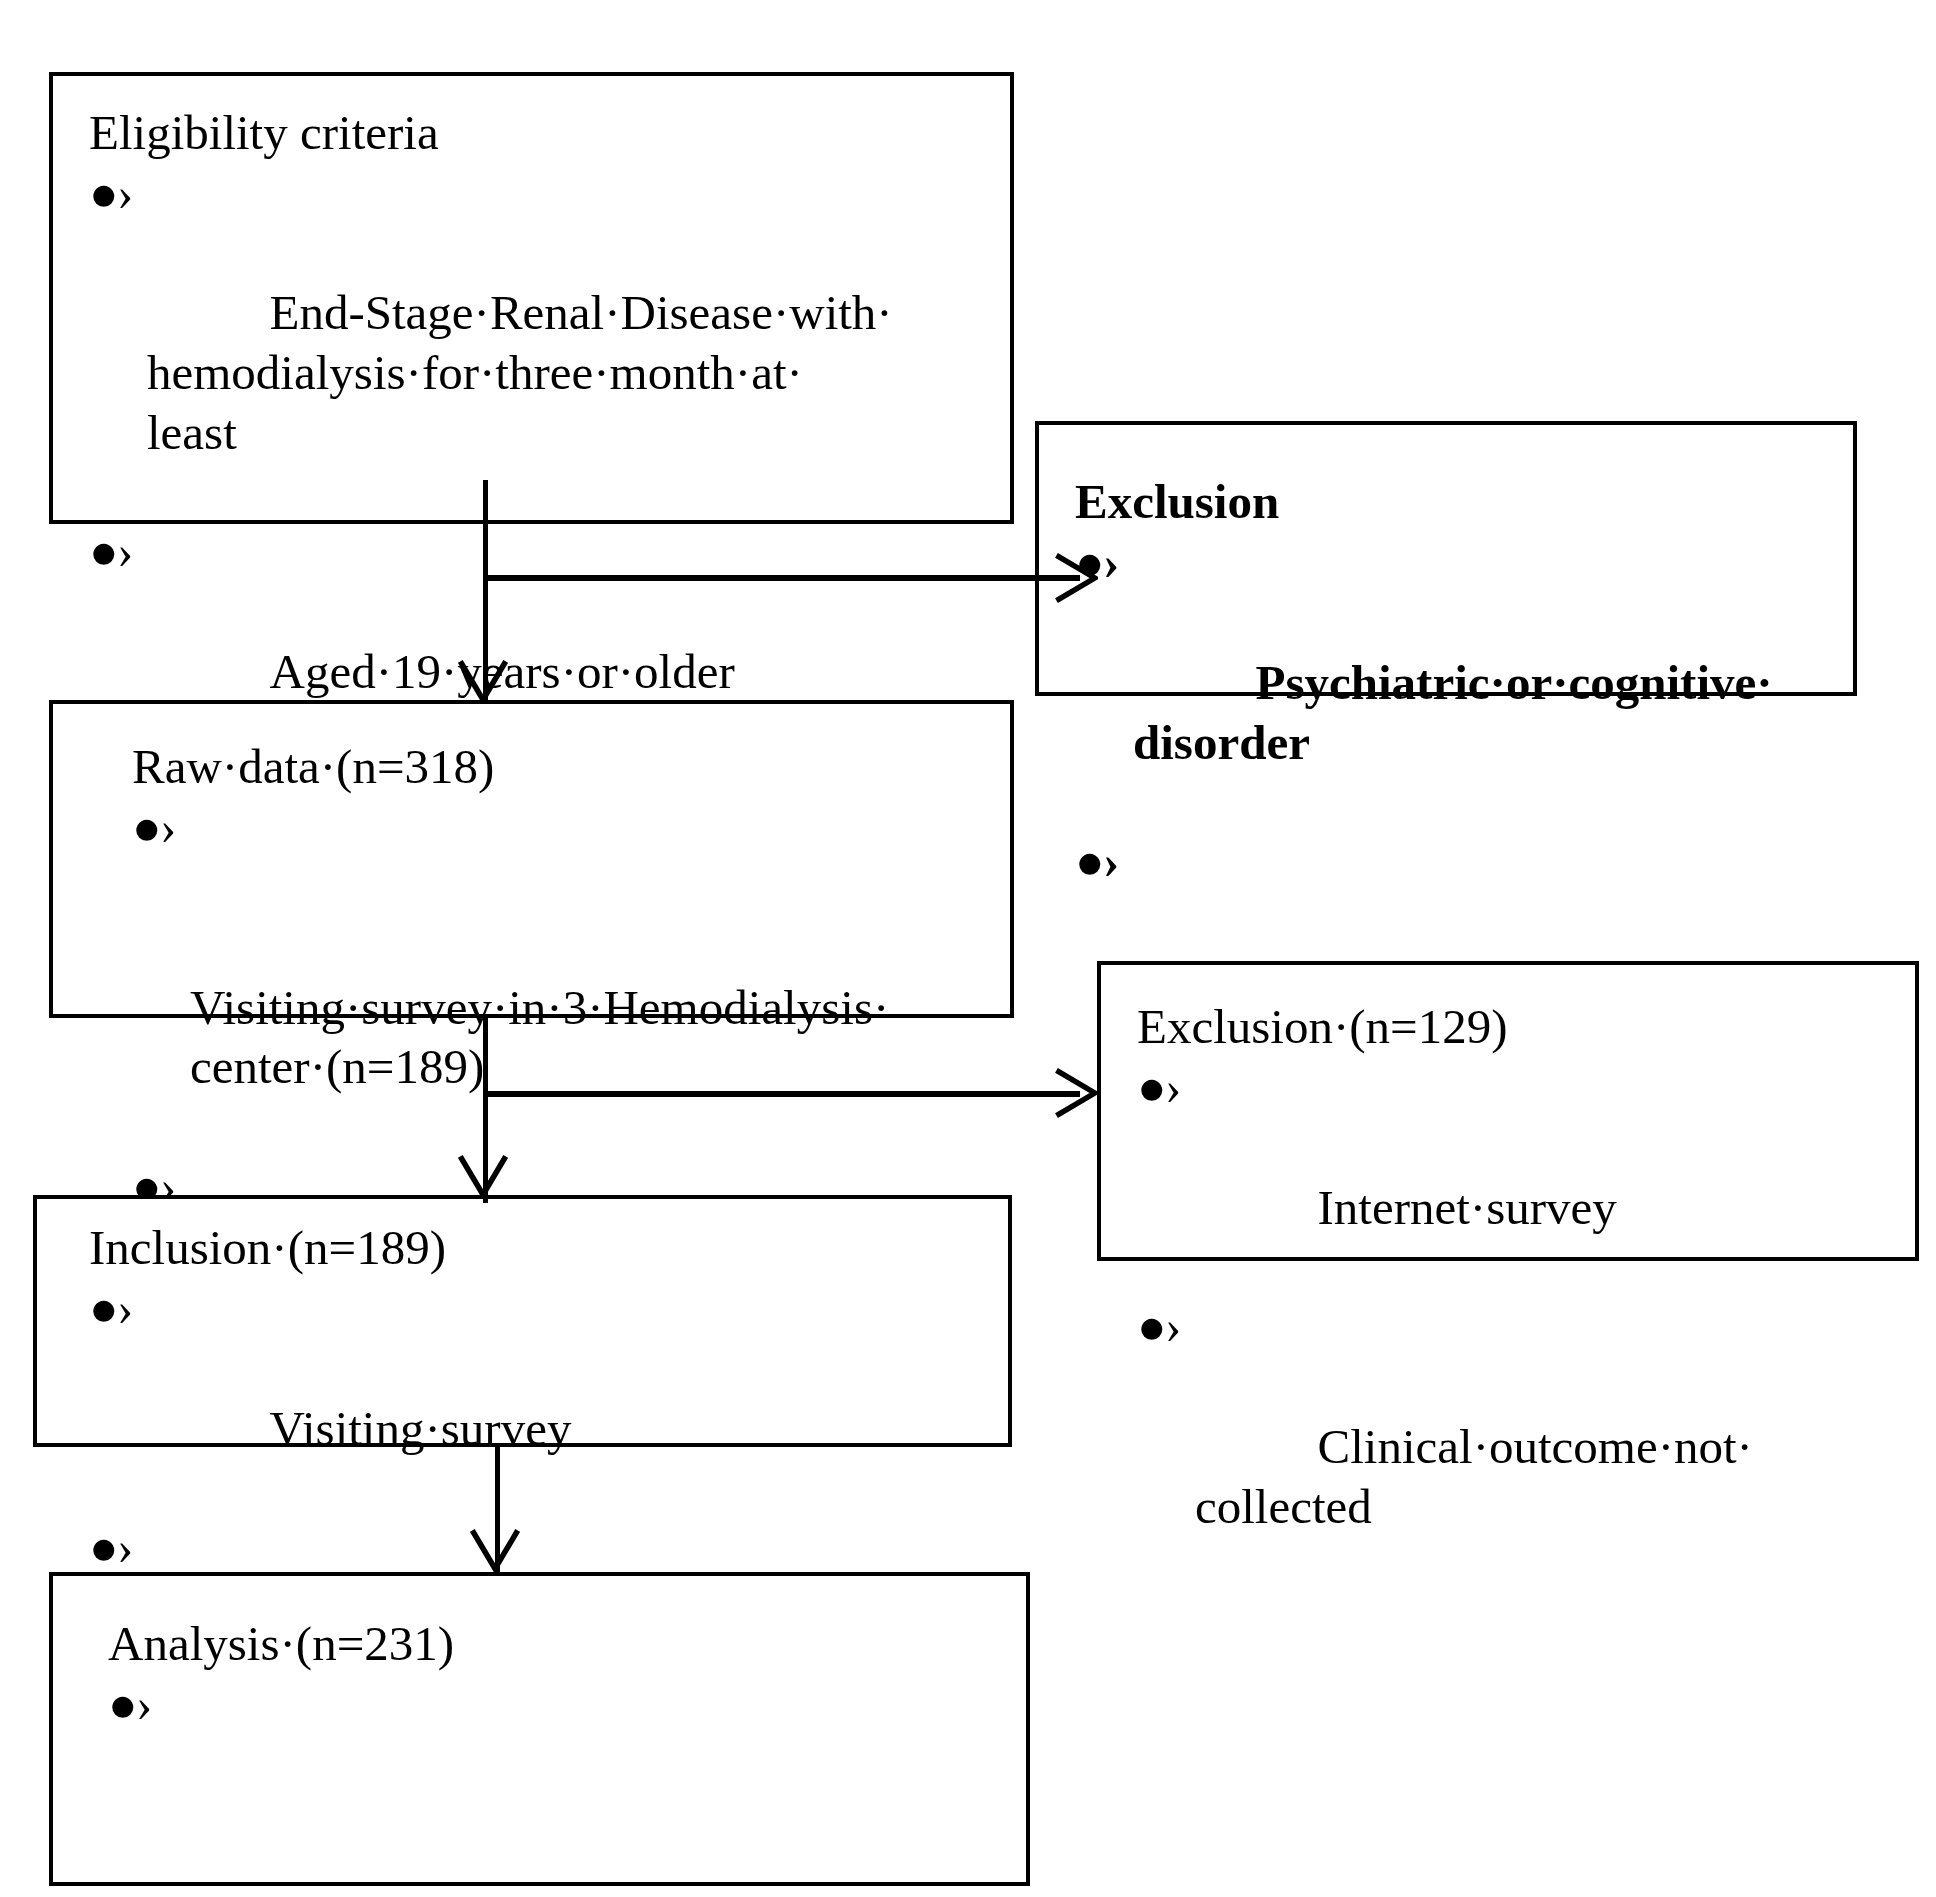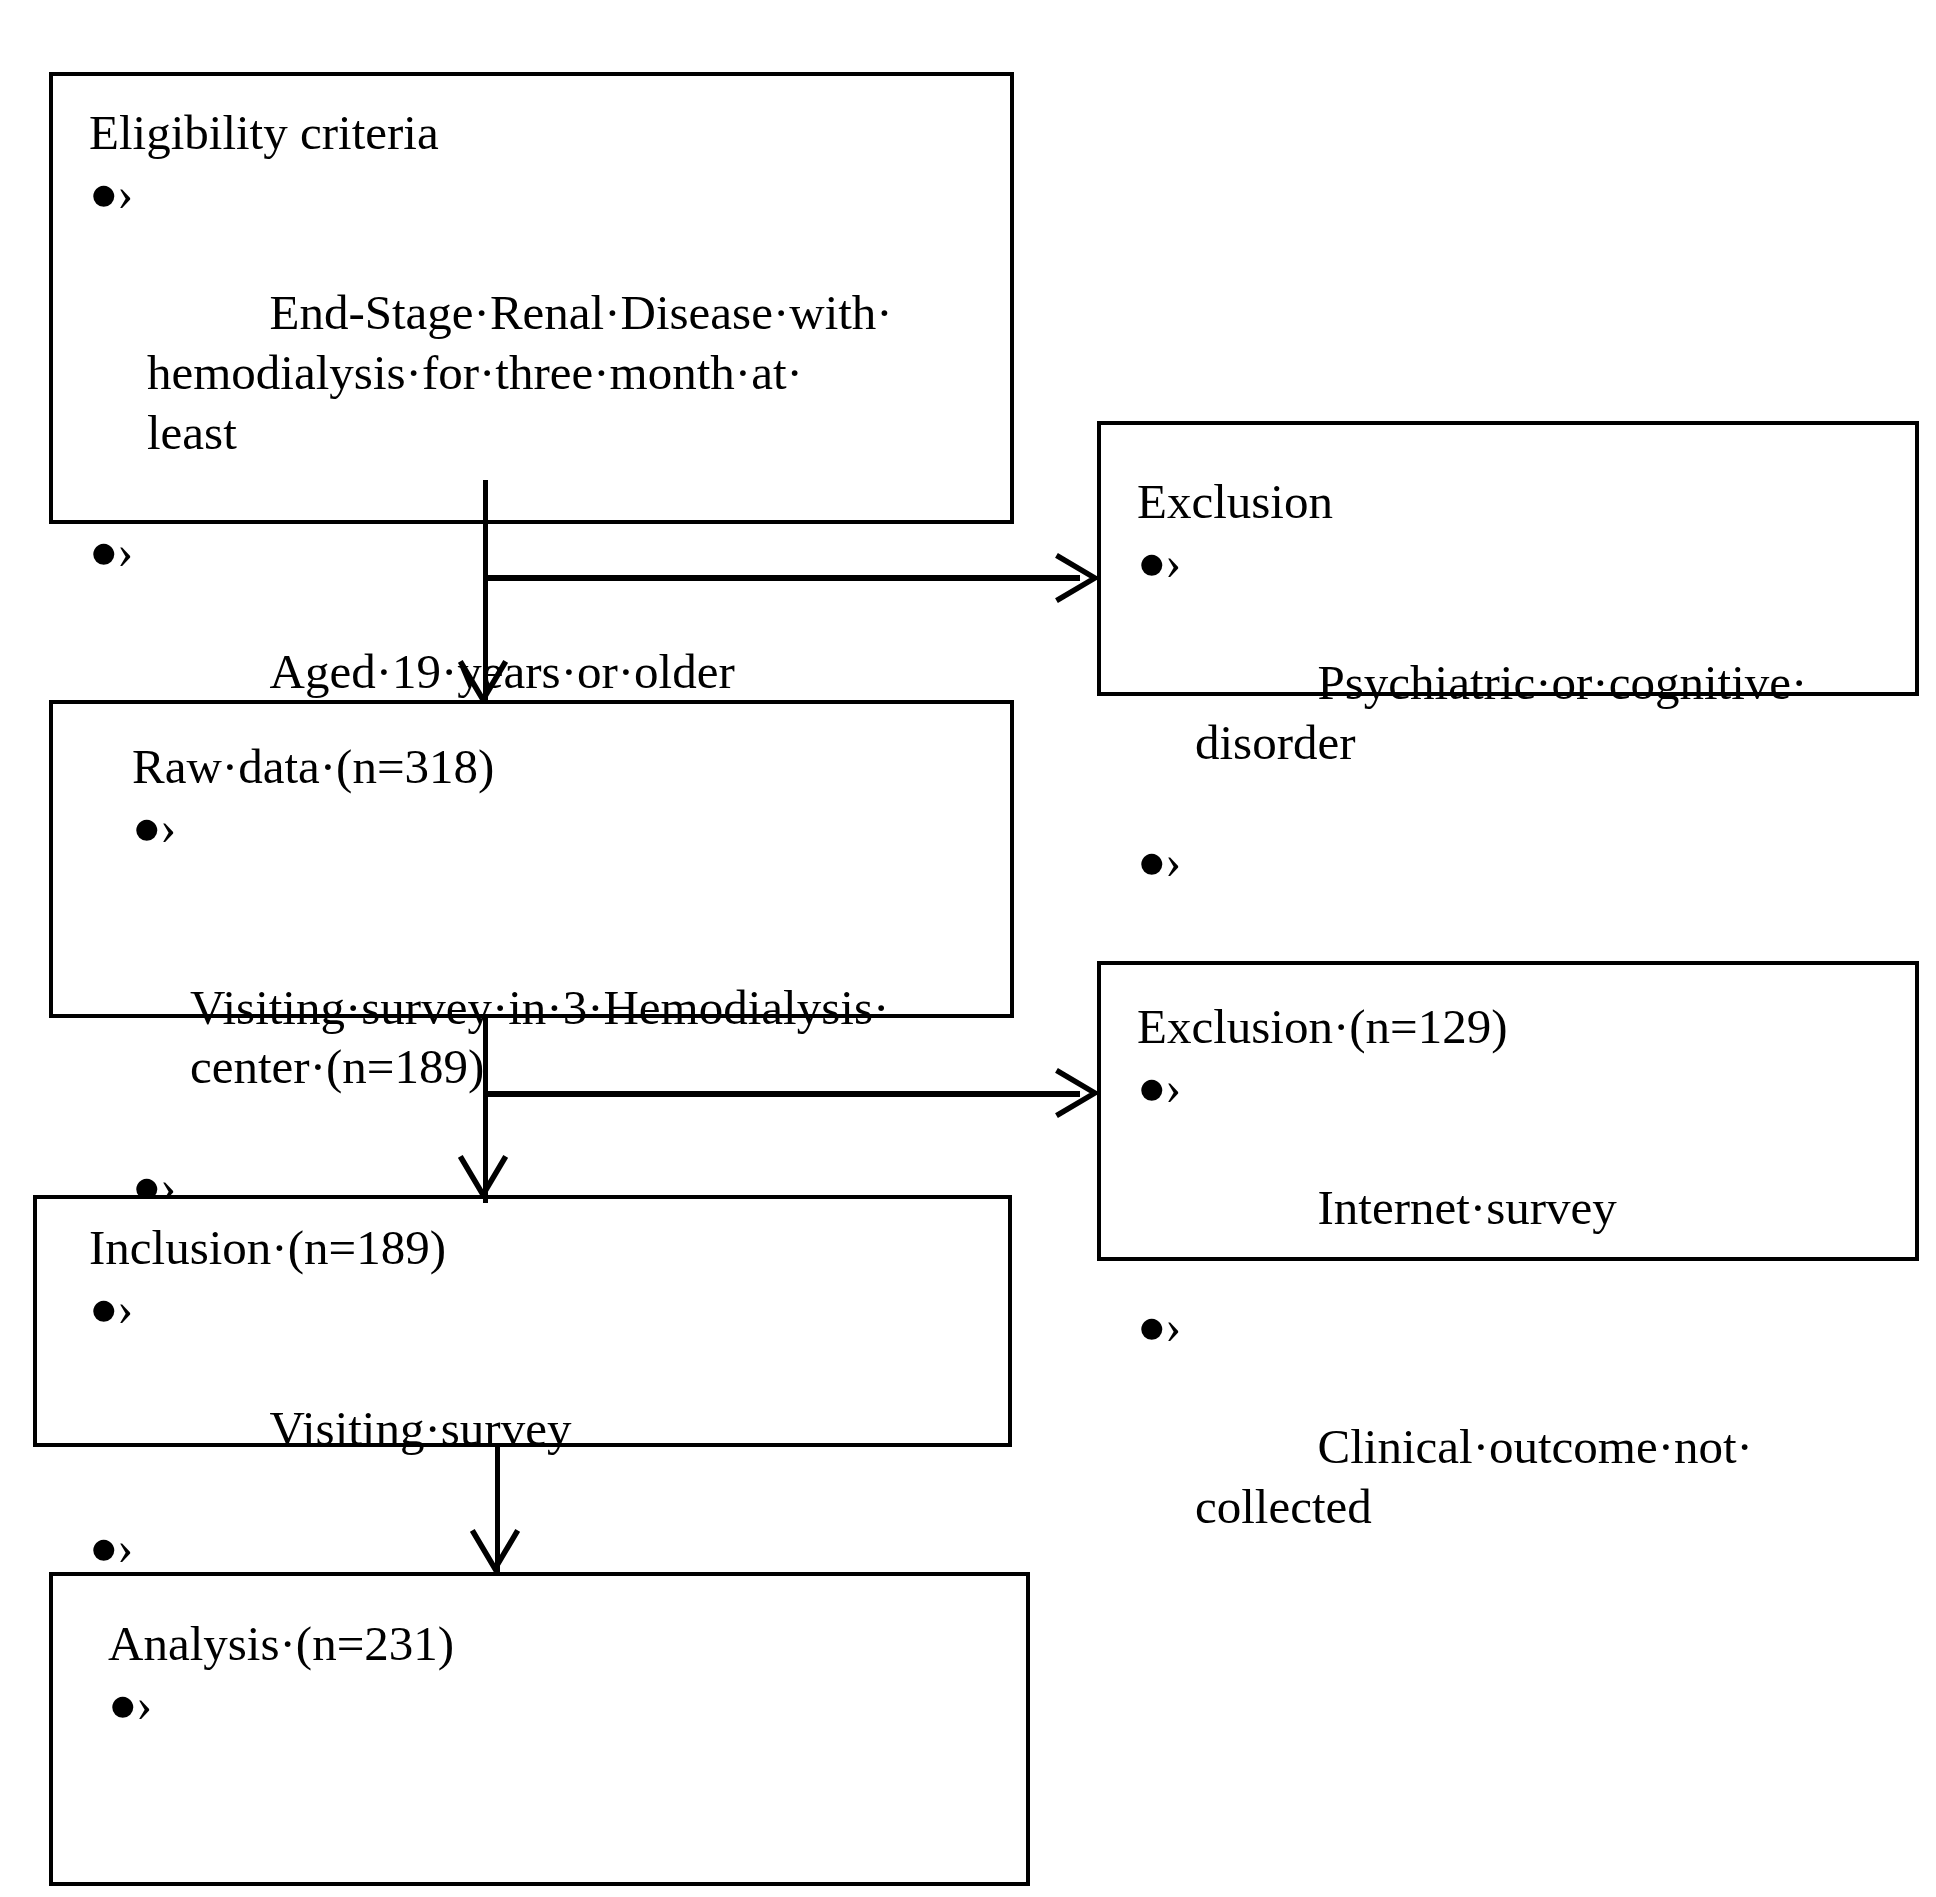--- a/index.html
+++ b/index.html
@@ -104,21 +104,21 @@
           <span>Aged·19·years·or·older</span>
         </li>
         <li class="bullet-item">
           <span class="bullet-glyph">●›</span>
           <span>Outpatient</span>
         </li>
       </ul>
     </div>
   </div>
 
-  <div class="flow-box" style="left:1097px; top:421px; width:822px; height:275px;">
+  <div class="flow-box" style="left:1035px; top:421px; width:822px; height:275px;font-weight:bold;">
     <div class="box-inner" style="padding-top:47px;">
       <div class="box-title">Exclusion</div>
       <ul class="bullet-list">
         <li class="bullet-item">
           <span class="bullet-glyph">●›</span>
           <span>Psychiatric·or·cognitive·
 disorder</span>
         </li>
         <li class="bullet-item">
           <span class="bullet-glyph">●›</span>

